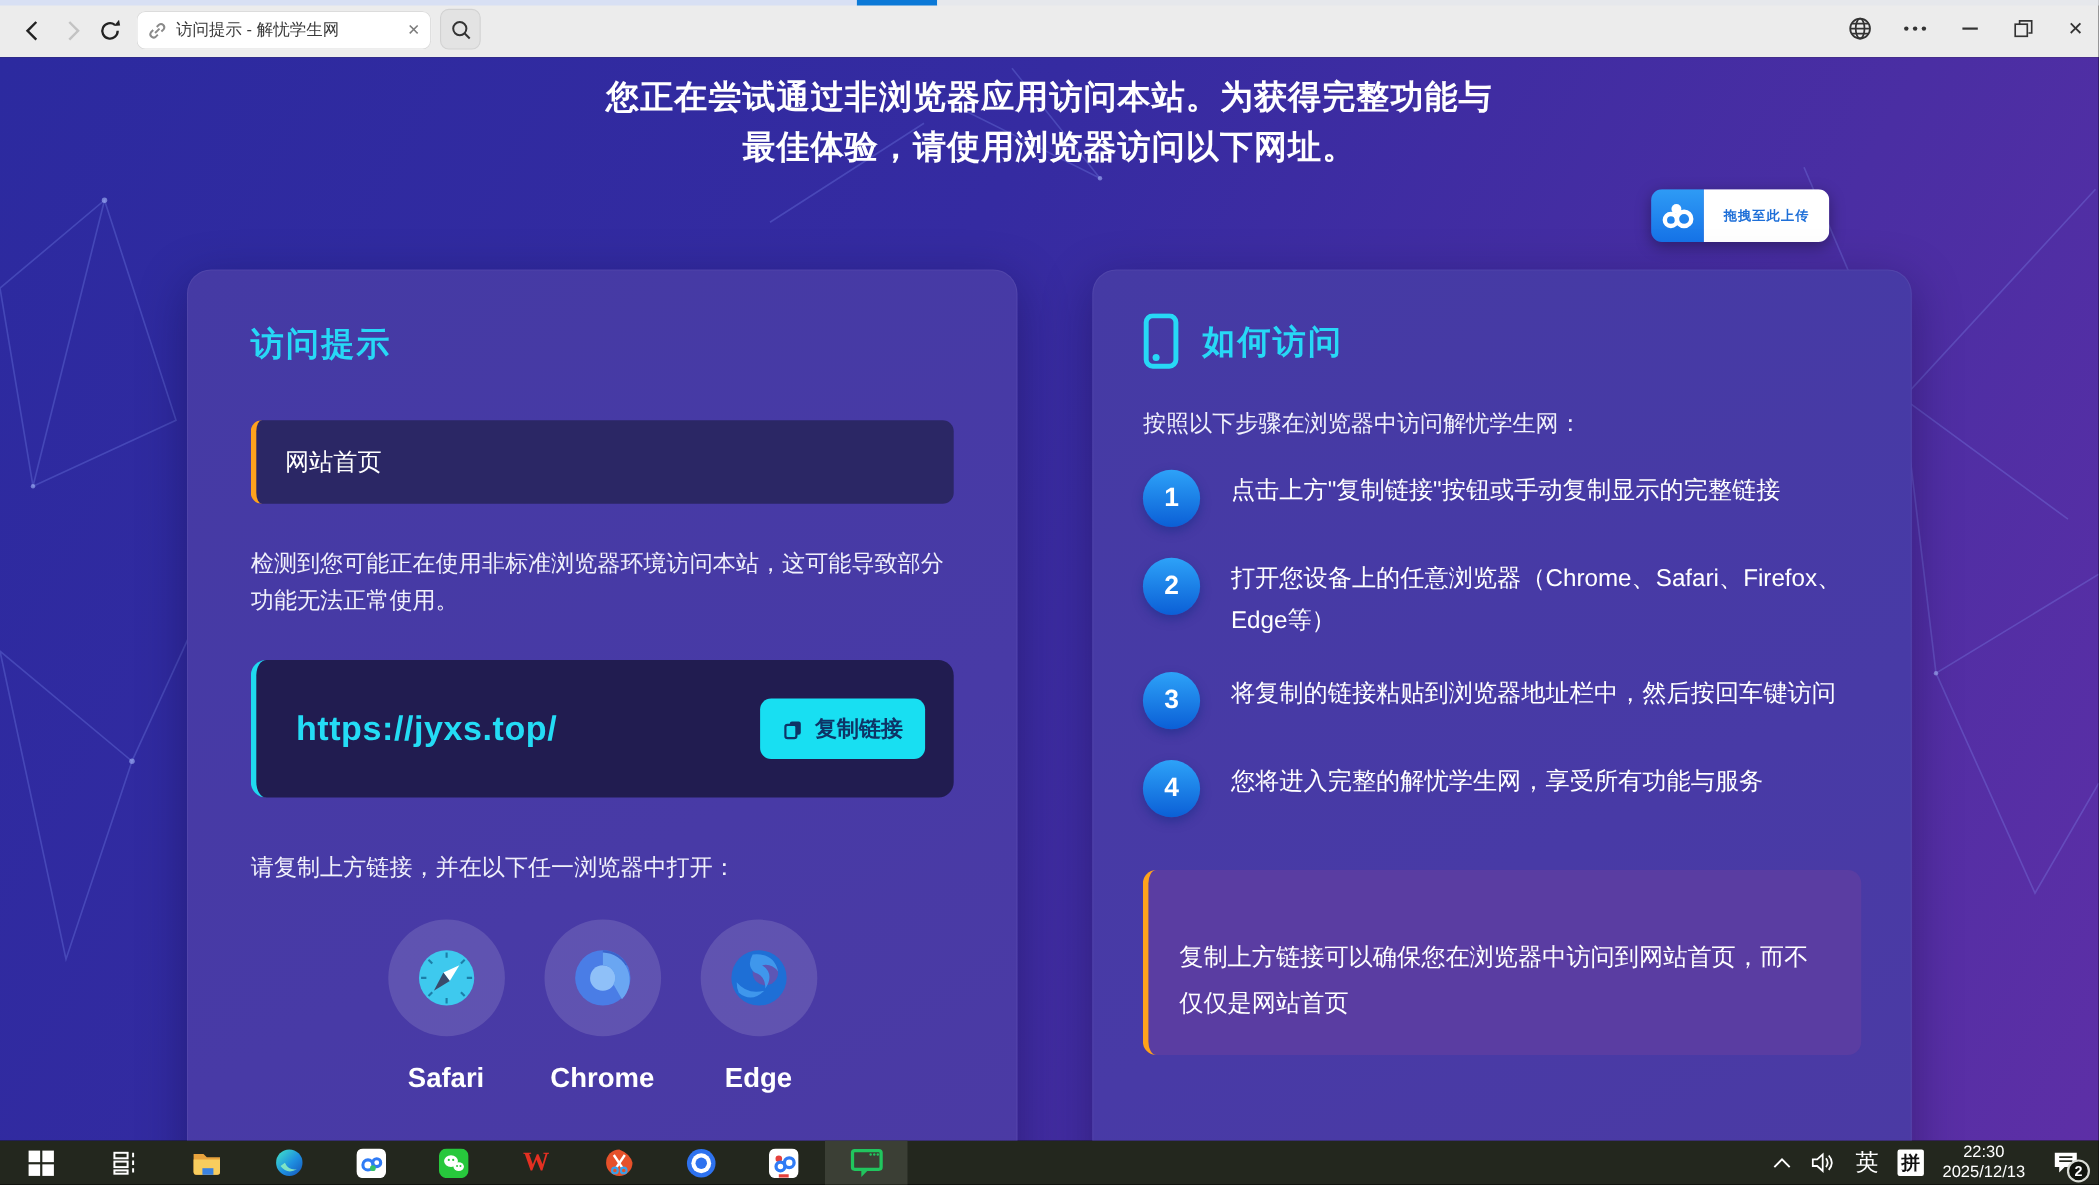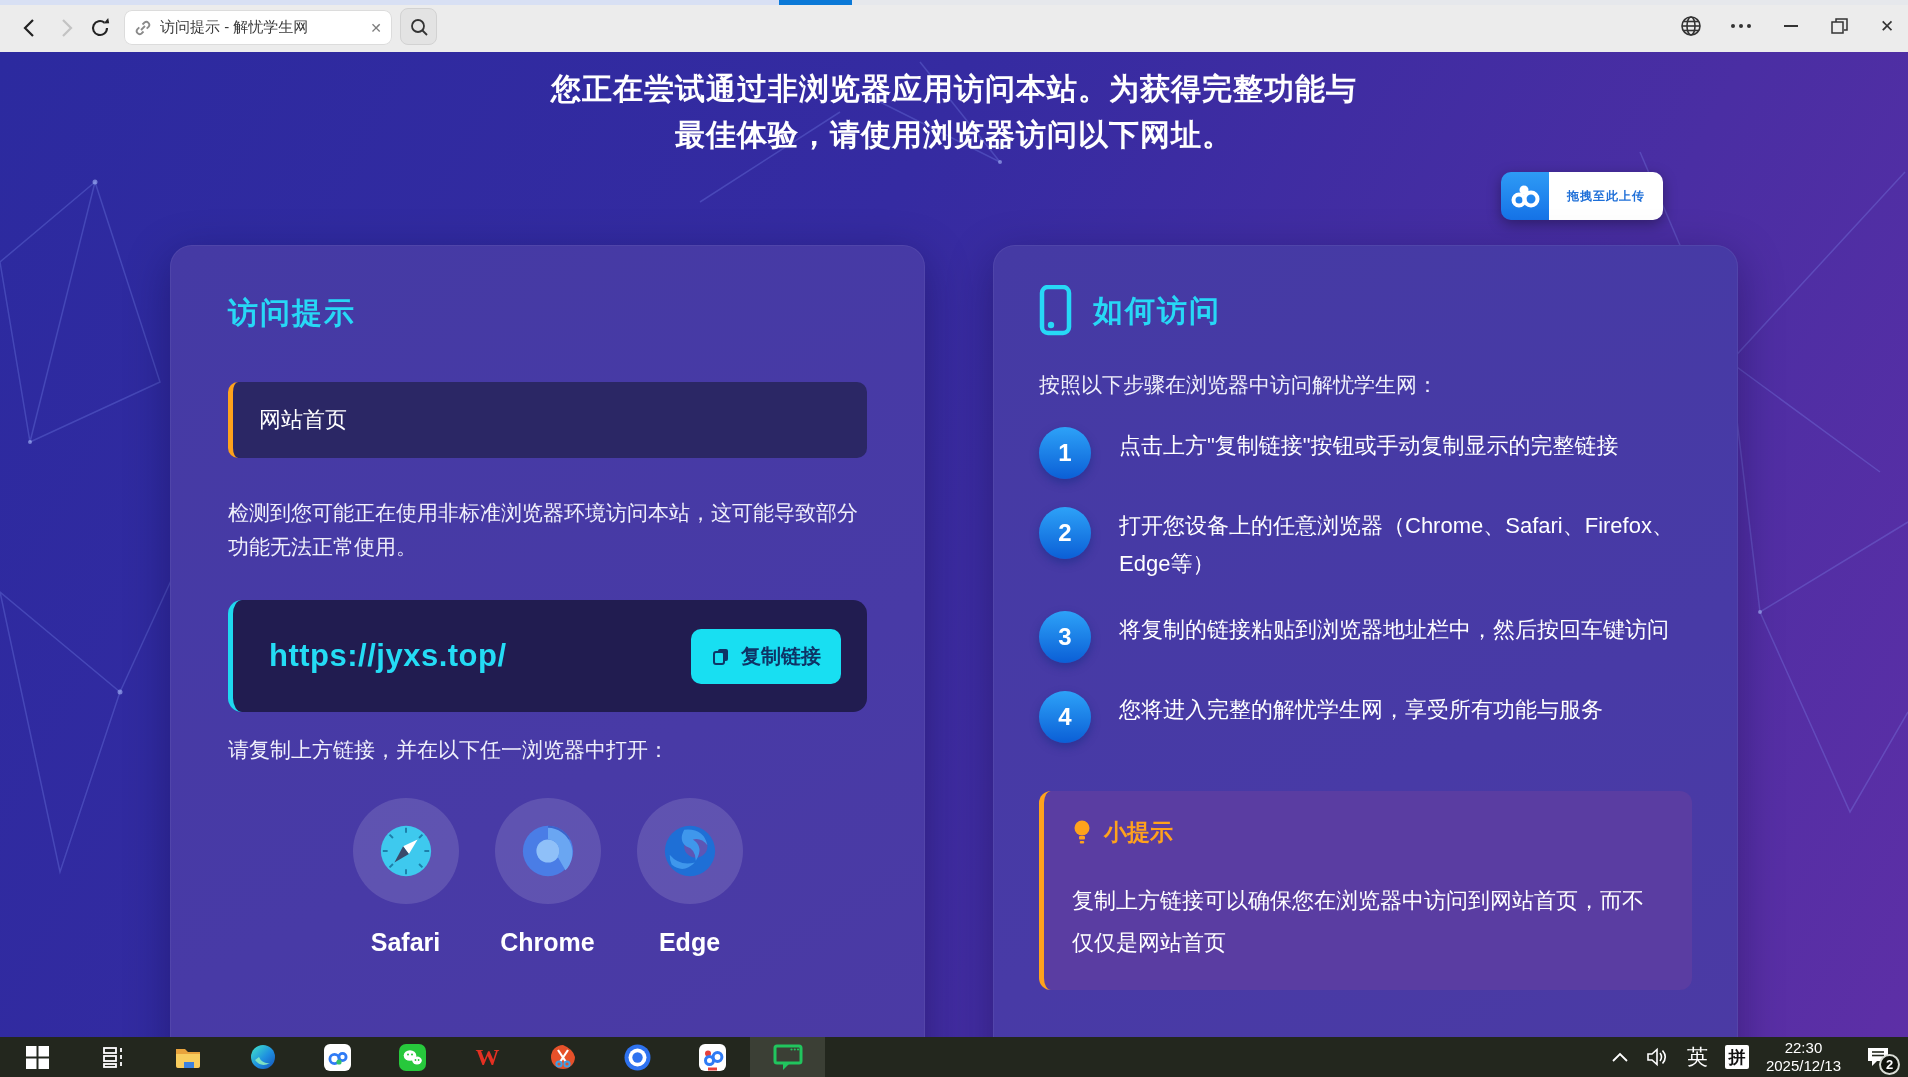--- a/index.html
+++ b/index.html
@@ -42,25 +42,25 @@
           background:linear-gradient(152deg,#453aa4 0%,#483aa6 55%,#4c3aa3 100%);
           box-shadow:0 12px 44px rgba(10,5,50,.35), 0 0 0 1px rgba(255,255,255,.06) inset; }
   .card-left  { left:170px; width:755px; padding:48px 58px 0 58px; }
   .card-right { left:993px; width:745px; padding:40px 46px 0 46px; }
 
   .cyan-title { color:#27d8f6; font-size:30px; font-weight:bold; letter-spacing:2px; }
   .site-box { margin-top:48px; background:#2b2765; border-left:5px solid #ffa21c; border-radius:10px;
               padding:23px 26px; color:#ffffff; font-size:22px; }
   .desc { margin-top:38px; color:#f0f0fb; font-size:21px; line-height:34px; }
   .urlbox { margin-top:36px; background:#211c50; border-left:5px solid #1fd9f0; border-radius:14px;
-            height:112px; display:flex; align-items:center; justify-content:space-between; padding:0 26px 0 36px; }
+            height:125px; display:flex; align-items:center; justify-content:space-between; padding:0 26px 0 36px; }
   .urltext { color:#24dcf5; font-size:31px; font-weight:bold; letter-spacing:.5px; }
   .copybtn { background:#18dff2; color:#0e3466; font-weight:bold; font-size:20px; border:none;
              border-radius:10px; padding:14px 20px; display:flex; align-items:center; gap:10px; cursor:pointer; }
-  .hint { margin-top:24px; color:#f0f0fb; font-size:21px; }
+  .hint { margin-top:49px; color:#f0f0fb; font-size:21px; }
   .browsers { margin-top:34px; display:flex; justify-content:center; gap:36px; }
   .browser { width:106px; text-align:center; cursor:pointer; }
   .bcircle { width:106px; height:106px; border-radius:50%; background:rgba(255,255,255,.13);
              display:flex; align-items:center; justify-content:center; }
   .blabel { margin-top:24px; color:#ffffff; font-weight:bold; font-size:25px; }
 
   .rtitle-row { display:flex; align-items:center; gap:20px; }
   .intro { margin-top:34px; color:#f0f0fb; font-size:21px; }
   .step { display:flex; gap:28px; margin-top:28px; }
   .stepnum { width:52px; height:52px; min-width:52px; border-radius:50%; color:#fff; font-weight:bold;
@@ -296,28 +296,20 @@
       <div class="step">
         <div class="stepnum">3</div>
         <div class="steptext">将复制的链接粘贴到浏览器地址栏中，然后按回车键访问</div>
       </div>
       <div class="step">
         <div class="stepnum">4</div>
         <div class="steptext">您将进入完整的解忧学生网，享受所有功能与服务</div>
       </div>
 
       <div class="tipbox">
-        <div class="tiptitle">
-          <svg width="20" height="27">
-            <circle cx="10" cy="9" r="7.5" fill="#ffa21c"></circle>
-            <rect x="7" y="17" width="6" height="3.5" rx="1" fill="#ffa21c"></rect>
-            <rect x="7.8" y="22" width="4.4" height="2.5" rx="1" fill="#ffa21c"></rect>
-          </svg>
-          <span>小提示</span>
-        </div>
         <div class="tipbody">复制上方链接可以确保您在浏览器中访问到网站首页，而不仅仅是网站首页</div>
       </div>
     </div>
   </div>
 
   <div class="taskbar">
     <div class="tbleft">
       <div class="tbitem">
         <svg width="25" height="25">
           <rect x="1" y="1" width="10.5" height="10.5" fill="#fff"></rect>

